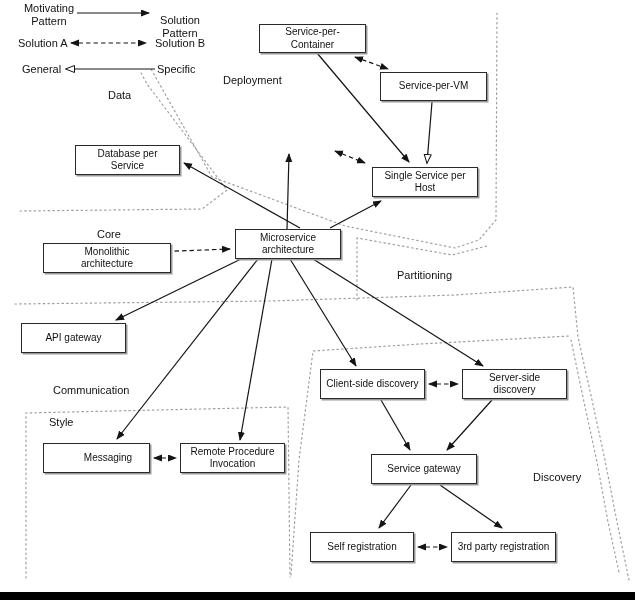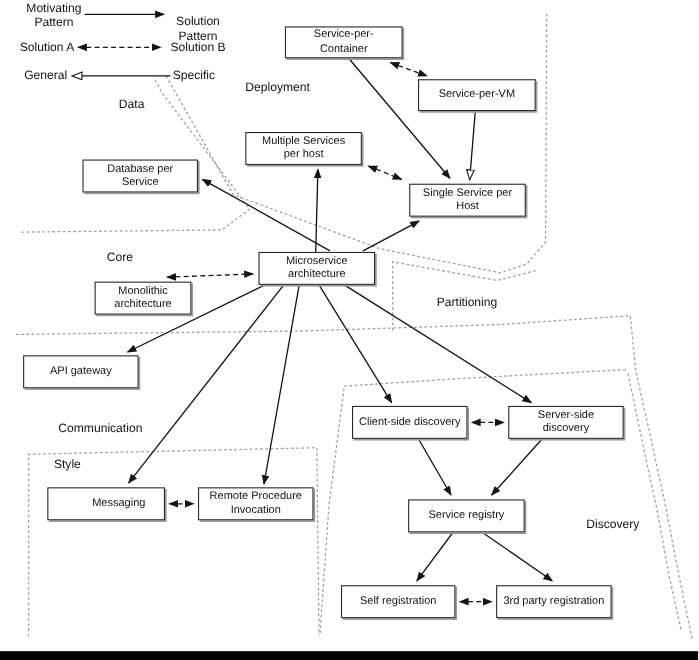--- a/index.html
+++ b/index.html
@@ -93,35 +93,33 @@
   <div class="region-label" style="left:223px;top:74px;">Deployment</div>
   <div class="region-label" style="left:97px;top:228px;">Core</div>
   <div class="region-label" style="left:397px;top:269px;">Partitioning</div>
   <div class="region-label" style="left:53px;top:384px;">Communication</div>
   <div class="region-label" style="left:49px;top:416px;">Style</div>
   <div class="region-label" style="left:533px;top:471px;">Discovery</div>
 
   <div class="node" style="left:259px;top:24px;width:107px;height:29px;">Service-per-
 Container</div>
   <div class="node" style="left:380px;top:72px;width:107px;height:29px;">Service-per-VM</div>
-  <div class="node" style="left:223px;top:120px;width:106px;height:30px;">Multiple Services
-per host</div>
   <div class="node" style="left:372px;top:167px;width:106px;height:30px;">Single Service per
 Host</div>
   <div class="node" style="left:75px;top:145px;width:105px;height:30px;">Database per
 Service</div>
-  <div class="node" style="left:43px;top:256px;width:88px;height:30px;margin-left:43px;">Monolithic
+  <div class="node" style="left:43px;top:243px;width:128px;height:30px;">Monolithic
 architecture</div>
   <div class="node" style="left:235px;top:229px;width:106px;height:30px;">Microservice
 architecture</div>
   <div class="node" style="left:21px;top:323px;width:105px;height:30px;">API gateway</div>
   <div class="node" style="left:43px;top:443px;width:107px;height:30px;padding-left:23px;">Messaging</div>
   <div class="node" style="left:180px;top:443px;width:105px;height:30px;">Remote Procedure
 Invocation</div>
   <div class="node" style="left:320px;top:369px;width:105px;height:30px;">Client-side discovery</div>
   <div class="node" style="left:462px;top:369px;width:105px;height:30px;">Server-side
 discovery</div>
-  <div class="node" style="left:371px;top:454px;width:106px;height:30px;">Service registry</div>
+  <div class="node" style="left:371px;top:454px;width:106px;height:30px;">Service gateway</div>
   <div class="node" style="left:310px;top:532px;width:104px;height:30px;">Self registration</div>
   <div class="node" style="left:451px;top:532px;width:105px;height:30px;">3rd party registration</div>
 
   <div id="footer-bar"></div>
 </div>
 
 </body></html>

